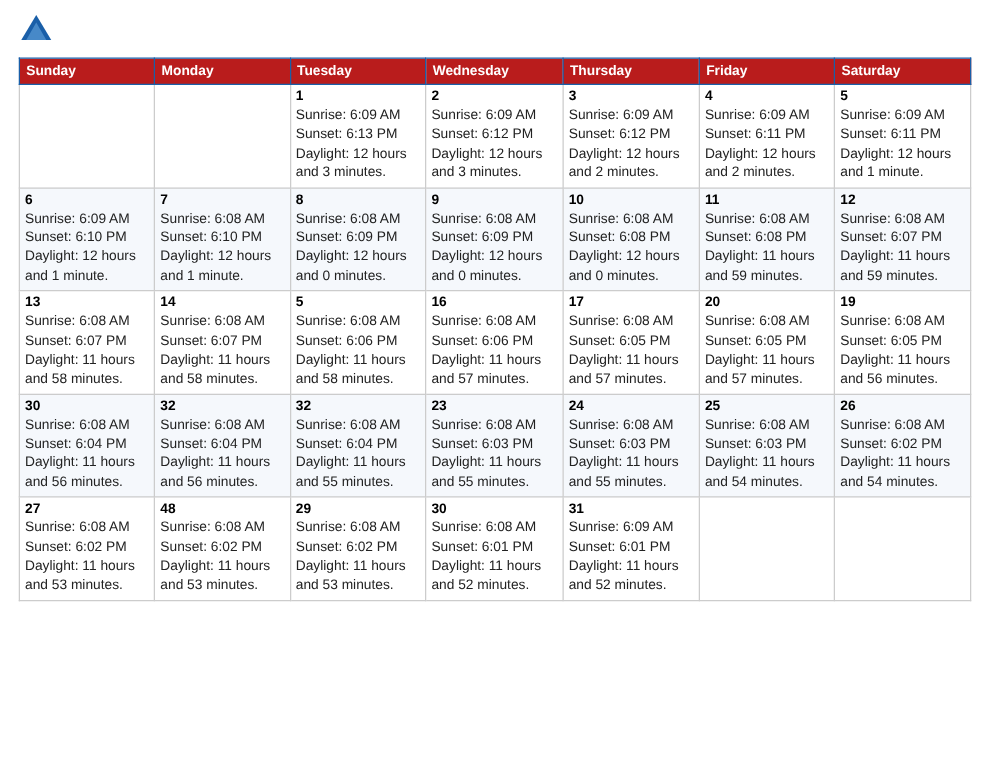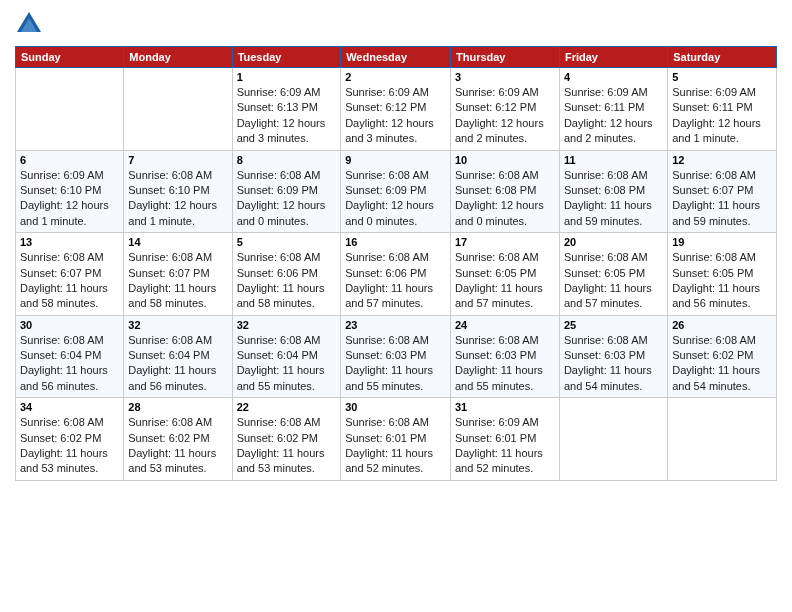--- a/index.html
+++ b/index.html
@@ -315,35 +315,35 @@
           <td>
             <span class="day-num">26</span>
             <div class="day-info" style="white-space: pre-line;">Sunrise: 6:08 AM
 Sunset: 6:02 PM
 Daylight: 11 hours
 and 54 minutes.</div>
           </td>
         </tr>
         <tr>
           <td>
-            <span class="day-num">34</span>
+            <span class="day-num">27</span>
             <div class="day-info" style="white-space: pre-line;">Sunrise: 6:08 AM
 Sunset: 6:02 PM
 Daylight: 11 hours
 and 53 minutes.</div>
           </td>
           <td>
-            <span class="day-num">28</span>
+            <span class="day-num">48</span>
             <div class="day-info" style="white-space: pre-line;">Sunrise: 6:08 AM
 Sunset: 6:02 PM
 Daylight: 11 hours
 and 53 minutes.</div>
           </td>
           <td>
-            <span class="day-num">22</span>
+            <span class="day-num">29</span>
             <div class="day-info" style="white-space: pre-line;">Sunrise: 6:08 AM
 Sunset: 6:02 PM
 Daylight: 11 hours
 and 53 minutes.</div>
           </td>
           <td>
             <span class="day-num">30</span>
             <div class="day-info" style="white-space: pre-line;">Sunrise: 6:08 AM
 Sunset: 6:01 PM
 Daylight: 11 hours

